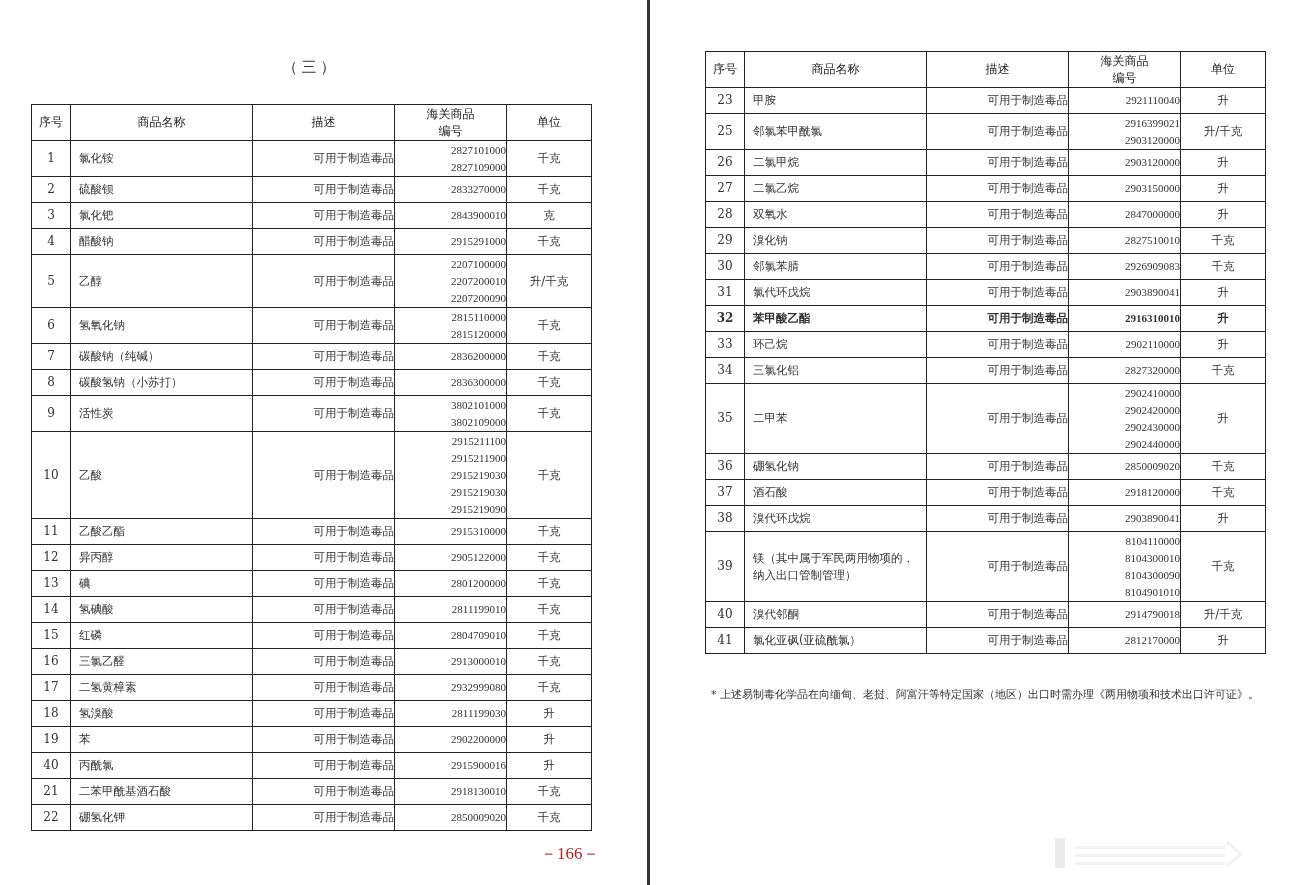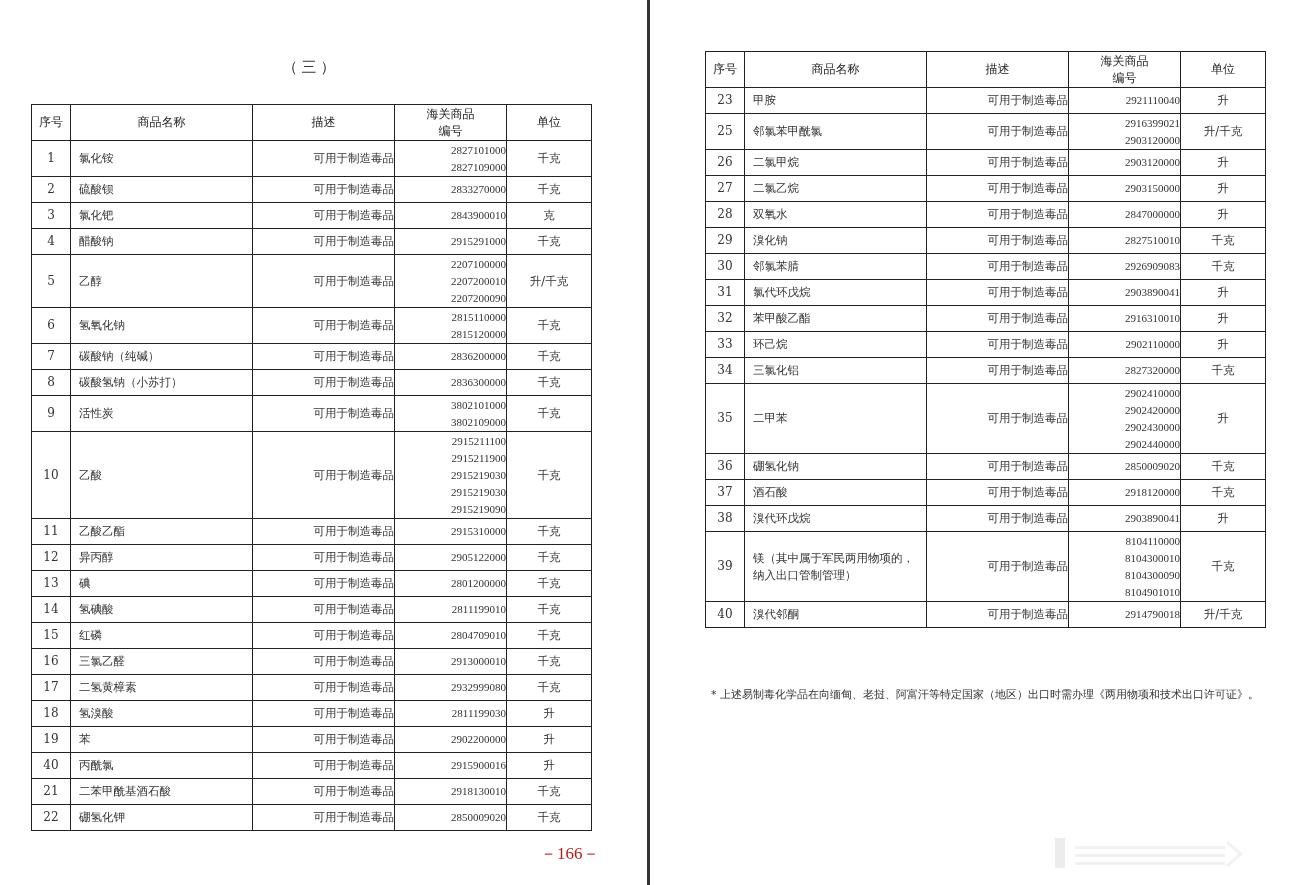--- a/index.html
+++ b/index.html
@@ -370,21 +370,21 @@
         </tr>
         <tr style="height: 26px;">
           <td class="c-no">31</td>
           <td class="c-name">氯代环戊烷</td>
           <td class="c-desc">可用于制造毒品</td>
           <td class="c-code">
             <span class="code-line">2903890041</span>
           </td>
           <td class="c-unit">升</td>
         </tr>
-        <tr style="height: 26px;">
+        <tr style="height: 26px; font-weight: bold;">
           <td class="c-no">32</td>
           <td class="c-name">苯甲酸乙酯</td>
           <td class="c-desc">可用于制造毒品</td>
           <td class="c-code">
             <span class="code-line">2916310010</span>
           </td>
           <td class="c-unit">升</td>
         </tr>
         <tr style="height: 26px;">
           <td class="c-no">33</td>
@@ -459,20 +459,29 @@
           <td class="c-unit">千克</td>
         </tr>
         <tr style="height: 26px;">
           <td class="c-no">40</td>
           <td class="c-name">溴代邻酮</td>
           <td class="c-desc">可用于制造毒品</td>
           <td class="c-code">
             <span class="code-line">2914790018</span>
           </td>
           <td class="c-unit">升/千克</td>
+        </tr>
+        <tr style="height: 26px;">
+          <td class="c-no">41</td>
+          <td class="c-name">氯化亚砜(亚硫酰氯）</td>
+          <td class="c-desc">可用于制造毒品</td>
+          <td class="c-code">
+            <span class="code-line">2812170000</span>
+          </td>
+          <td class="c-unit">升</td>
         </tr>
       </tbody>
   </table>
   <div class="footnote" style="left:60px;">* 上述易制毒化学品在向缅甸、老挝、阿富汗等特定国家（地区）出口时需办理《两用物项和技术出口许可证》。</div>
 </div>
 
 <svg class="watermark" viewBox="0 0 190 40">
   <rect x="0" y="6" width="10" height="30" fill="#999"></rect>
   <rect x="20" y="14" width="150" height="3" fill="#bbb"></rect>
   <rect x="20" y="22" width="150" height="3" fill="#bbb"></rect>

